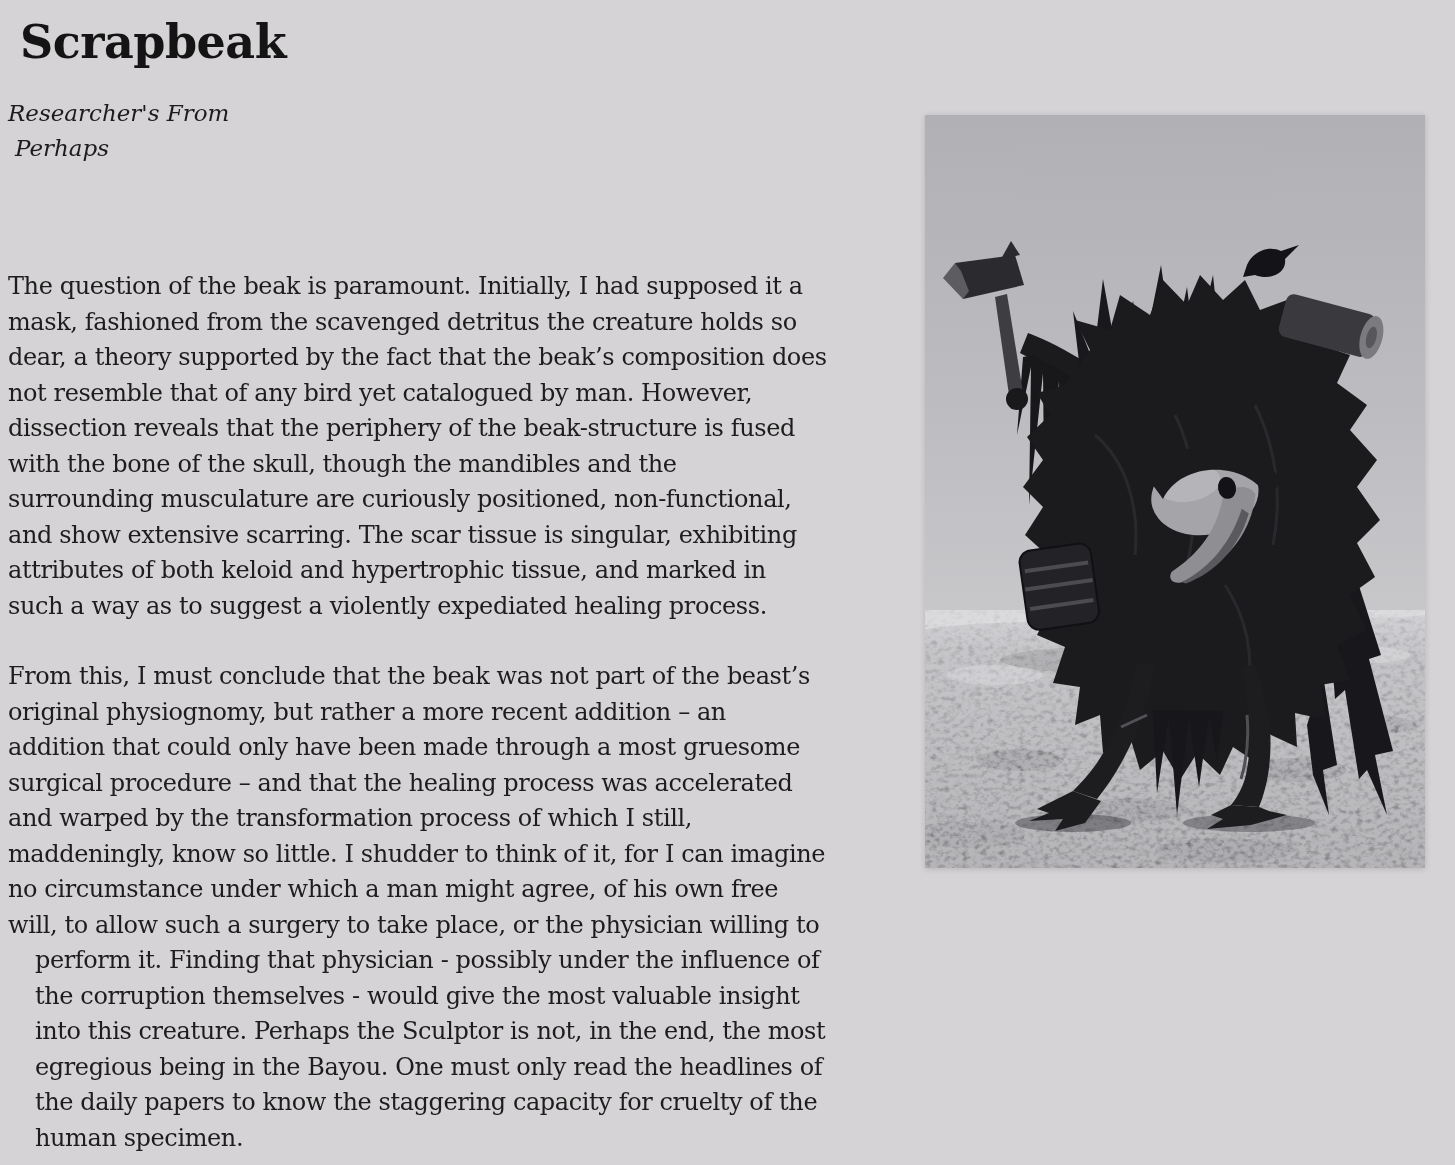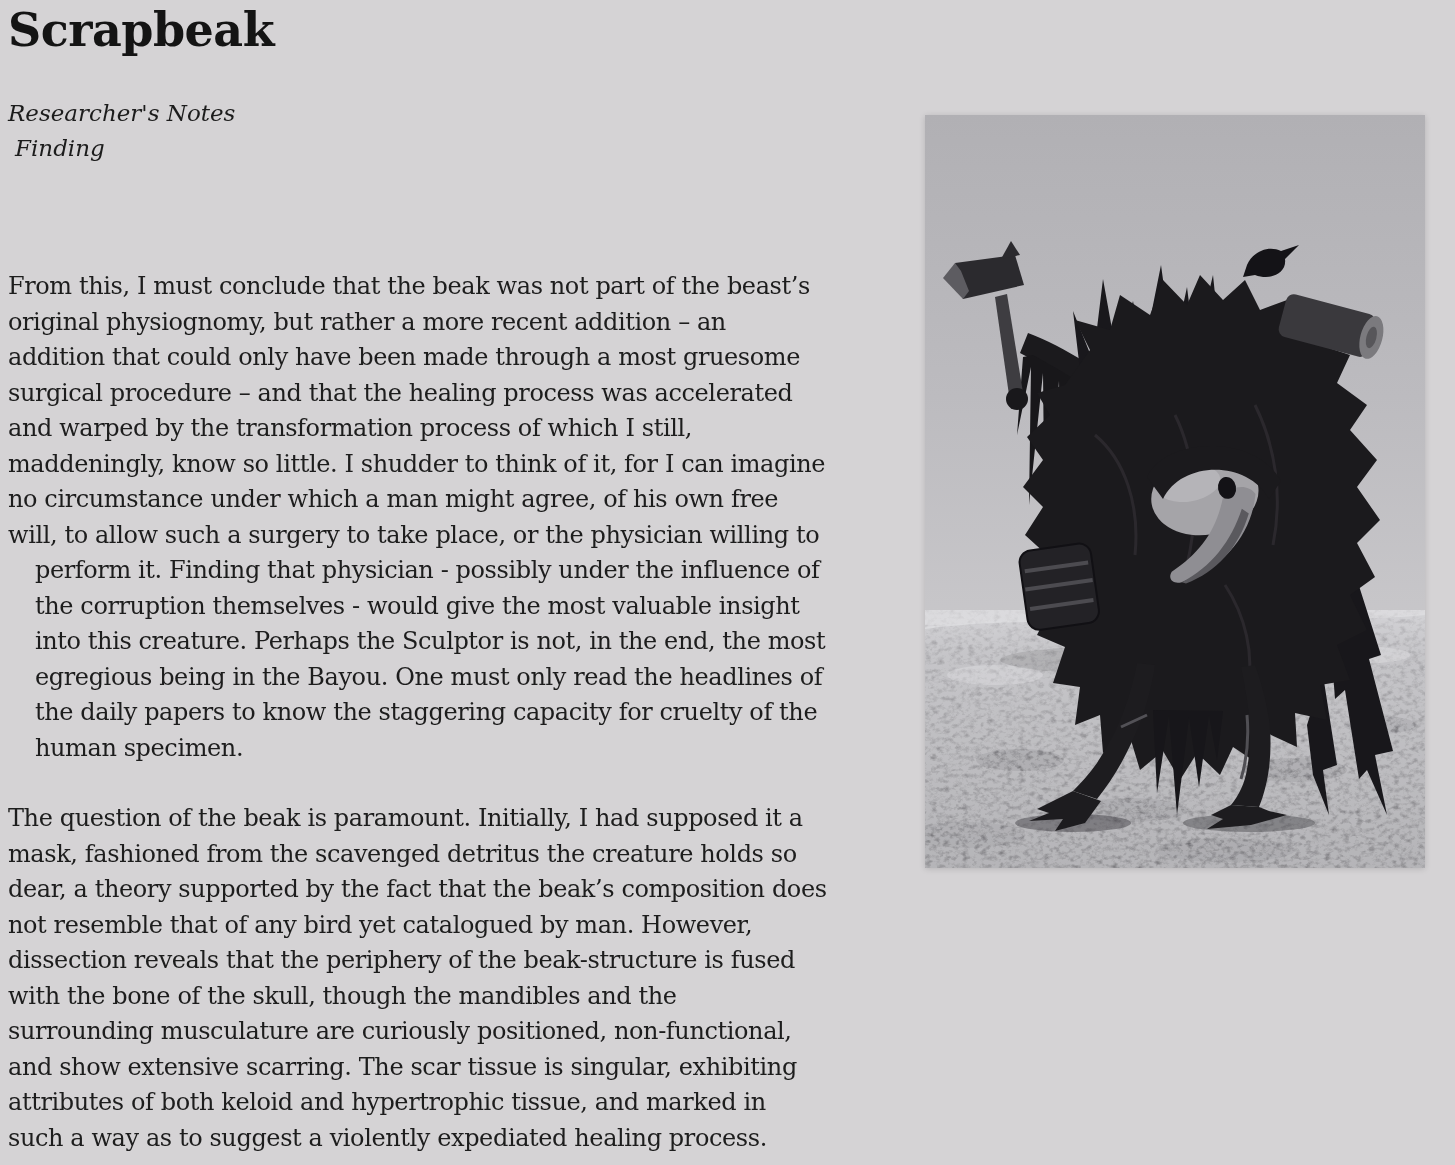--- a/index.html
+++ b/index.html
@@ -5,21 +5,21 @@
   html,body{margin:0;padding:0;}
   body{
     width:1455px;height:1165px;
     background:#d5d3d5;
     font-family:"DejaVu Serif", serif;
     color:#1c1c1c;
     overflow:hidden;
   }
   .page{position:relative;width:1455px;height:1165px;}
   .title{
-    position:absolute;left:8px;top:2px;margin:0;
+    position:absolute;left:8px;top:2px;margin:12px;
     font-size:46px;line-height:56px;font-weight:600;
     letter-spacing:-0.5px;color:#141414;
   }
   .meta{
     position:absolute;left:8px;top:96px;
     font-style:italic;font-size:23px;line-height:35px;
     color:#1c1c1c;
   }
   .meta-line{white-space:pre;}
   .meta-indent{padding-left:7px;}
@@ -41,52 +41,52 @@
   .photo svg{display:block;width:500px;height:753px;}
 </style>
 </head>
 <body>
 
 <div class="page">
 
   <h1 class="title">Scrapbeak</h1>
 
   <div class="meta" id="meta">
-      <div class="meta-line">Researcher's Notes</div>
-      <div class="meta-line meta-indent">Finding</div>
+      <div class="meta-line">Researcher's From</div>
+      <div class="meta-line meta-indent">Perhaps</div>
     </div>
 
   <div class="body" id="body">
+      <div class="para">
+        <div class="para-lines">The question of the beak is paramount. Initially, I had supposed it a
+mask, fashioned from the scavenged detritus the creature holds so
+dear, a theory supported by the fact that the beak’s composition does
+not resemble that of any bird yet catalogued by man. However,
+dissection reveals that the periphery of the beak-structure is fused
+with the bone of the skull, though the mandibles and the
+surrounding musculature are curiously positioned, non-functional,
+and show extensive scarring. The scar tissue is singular, exhibiting
+attributes of both keloid and hypertrophic tissue, and marked in
+such a way as to suggest a violently expediated healing process.</div>
+      </div>
       <div class="para">
         <div class="para-lines">From this, I must conclude that the beak was not part of the beast’s
 original physiognomy, but rather a more recent addition – an
 addition that could only have been made through a most gruesome
 surgical procedure – and that the healing process was accelerated
 and warped by the transformation process of which I still,
 maddeningly, know so little. I shudder to think of it, for I can imagine
 no circumstance under which a man might agree, of his own free
 will, to allow such a surgery to take place, or the physician willing to</div>
         <div class="para-lines indented">perform it. Finding that physician - possibly under the influence of
 the corruption themselves - would give the most valuable insight
 into this creature. Perhaps the Sculptor is not, in the end, the most
 egregious being in the Bayou. One must only read the headlines of
 the daily papers to know the staggering capacity for cruelty of the
 human specimen.</div>
-      </div>
-      <div class="para">
-        <div class="para-lines">The question of the beak is paramount. Initially, I had supposed it a
-mask, fashioned from the scavenged detritus the creature holds so
-dear, a theory supported by the fact that the beak’s composition does
-not resemble that of any bird yet catalogued by man. However,
-dissection reveals that the periphery of the beak-structure is fused
-with the bone of the skull, though the mandibles and the
-surrounding musculature are curiously positioned, non-functional,
-and show extensive scarring. The scar tissue is singular, exhibiting
-attributes of both keloid and hypertrophic tissue, and marked in
-such a way as to suggest a violently expediated healing process.</div>
       </div>
     </div>
 
   <figure class="photo">
     <svg viewBox="0 0 500 753" xmlns="http://www.w3.org/2000/svg">
       <defs>
         <linearGradient id="sky" x1="0" y1="0" x2="0" y2="1">
           <stop offset="0" stop-color="#b1b0b4"></stop>
           <stop offset="0.55" stop-color="#bcbbbf"></stop>
           <stop offset="1" stop-color="#c8c7ca"></stop>

